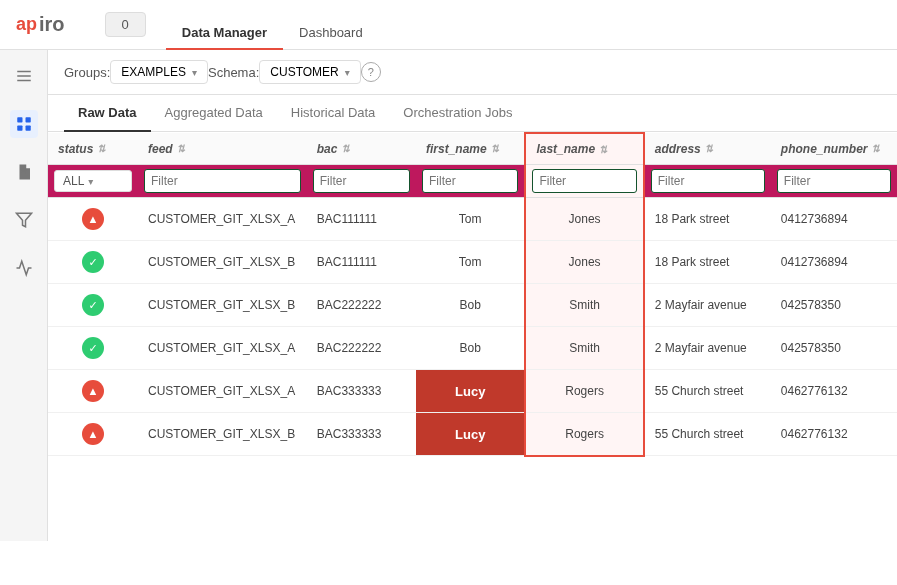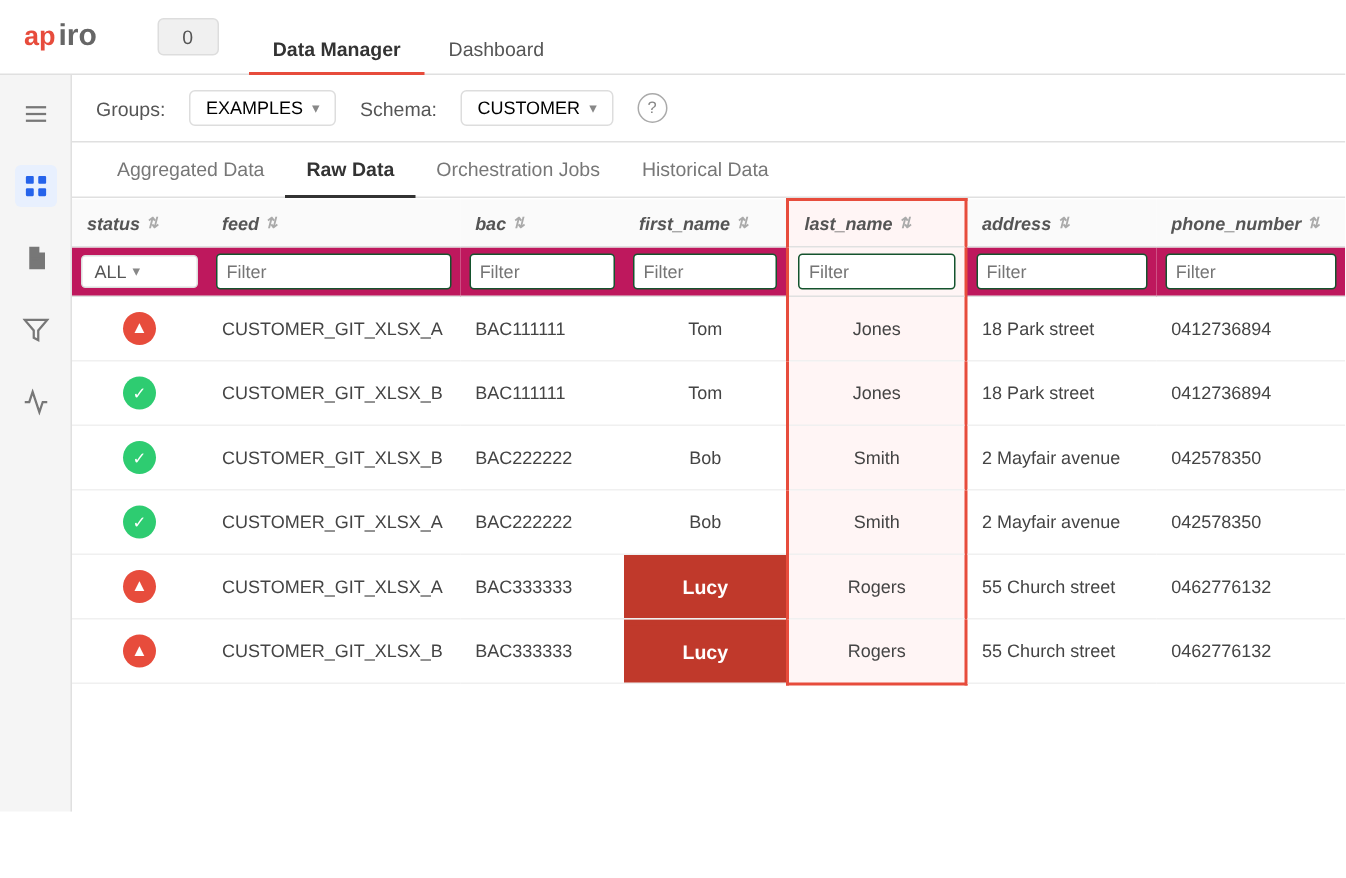--- a/index.html
+++ b/index.html
@@ -85,21 +85,21 @@
       overflow: hidden;
       display: flex;
       flex-direction: column;
     }
 
     
     .filter-bar {
       display: flex;
       align-items: center;
       padding: 10px 16px;
-      gap: 16px;
+      gap: 0;
       border-bottom: 1px solid #e0e0e0;
     }
     .filter-label { color: #555; font-size: 13px; }
     .filter-select {
       display: flex;
       align-items: center;
       gap: 6px;
       border: 1px solid #ddd;
       border-radius: 4px;
       padding: 4px 10px;
@@ -295,24 +295,24 @@
       <div class="filter-select">
         <span>CUSTOMER</span>
         <span class="arrow">▾</span>
       </div>
       <div class="help-icon">
         <span>?</span>
       </div>
     </div>
 
     <div class="sub-tabs">
+      <div class="sub-tab active">Raw Data</div>
       <div class="sub-tab">Aggregated Data</div>
-      <div class="sub-tab active">Raw Data</div>
+      <div class="sub-tab">Historical Data</div>
       <div class="sub-tab">Orchestration Jobs</div>
-      <div class="sub-tab">Historical Data</div>
     </div>
 
     <div class="table-wrapper" style="position:relative;flex:1;overflow:auto;">
       <table>
         <thead>
           <tr>
             <th style="min-width:90px;">
               <div class="th-inner">
                   <span>status</span>
                   <span class="sort-icon">⇅</span>

